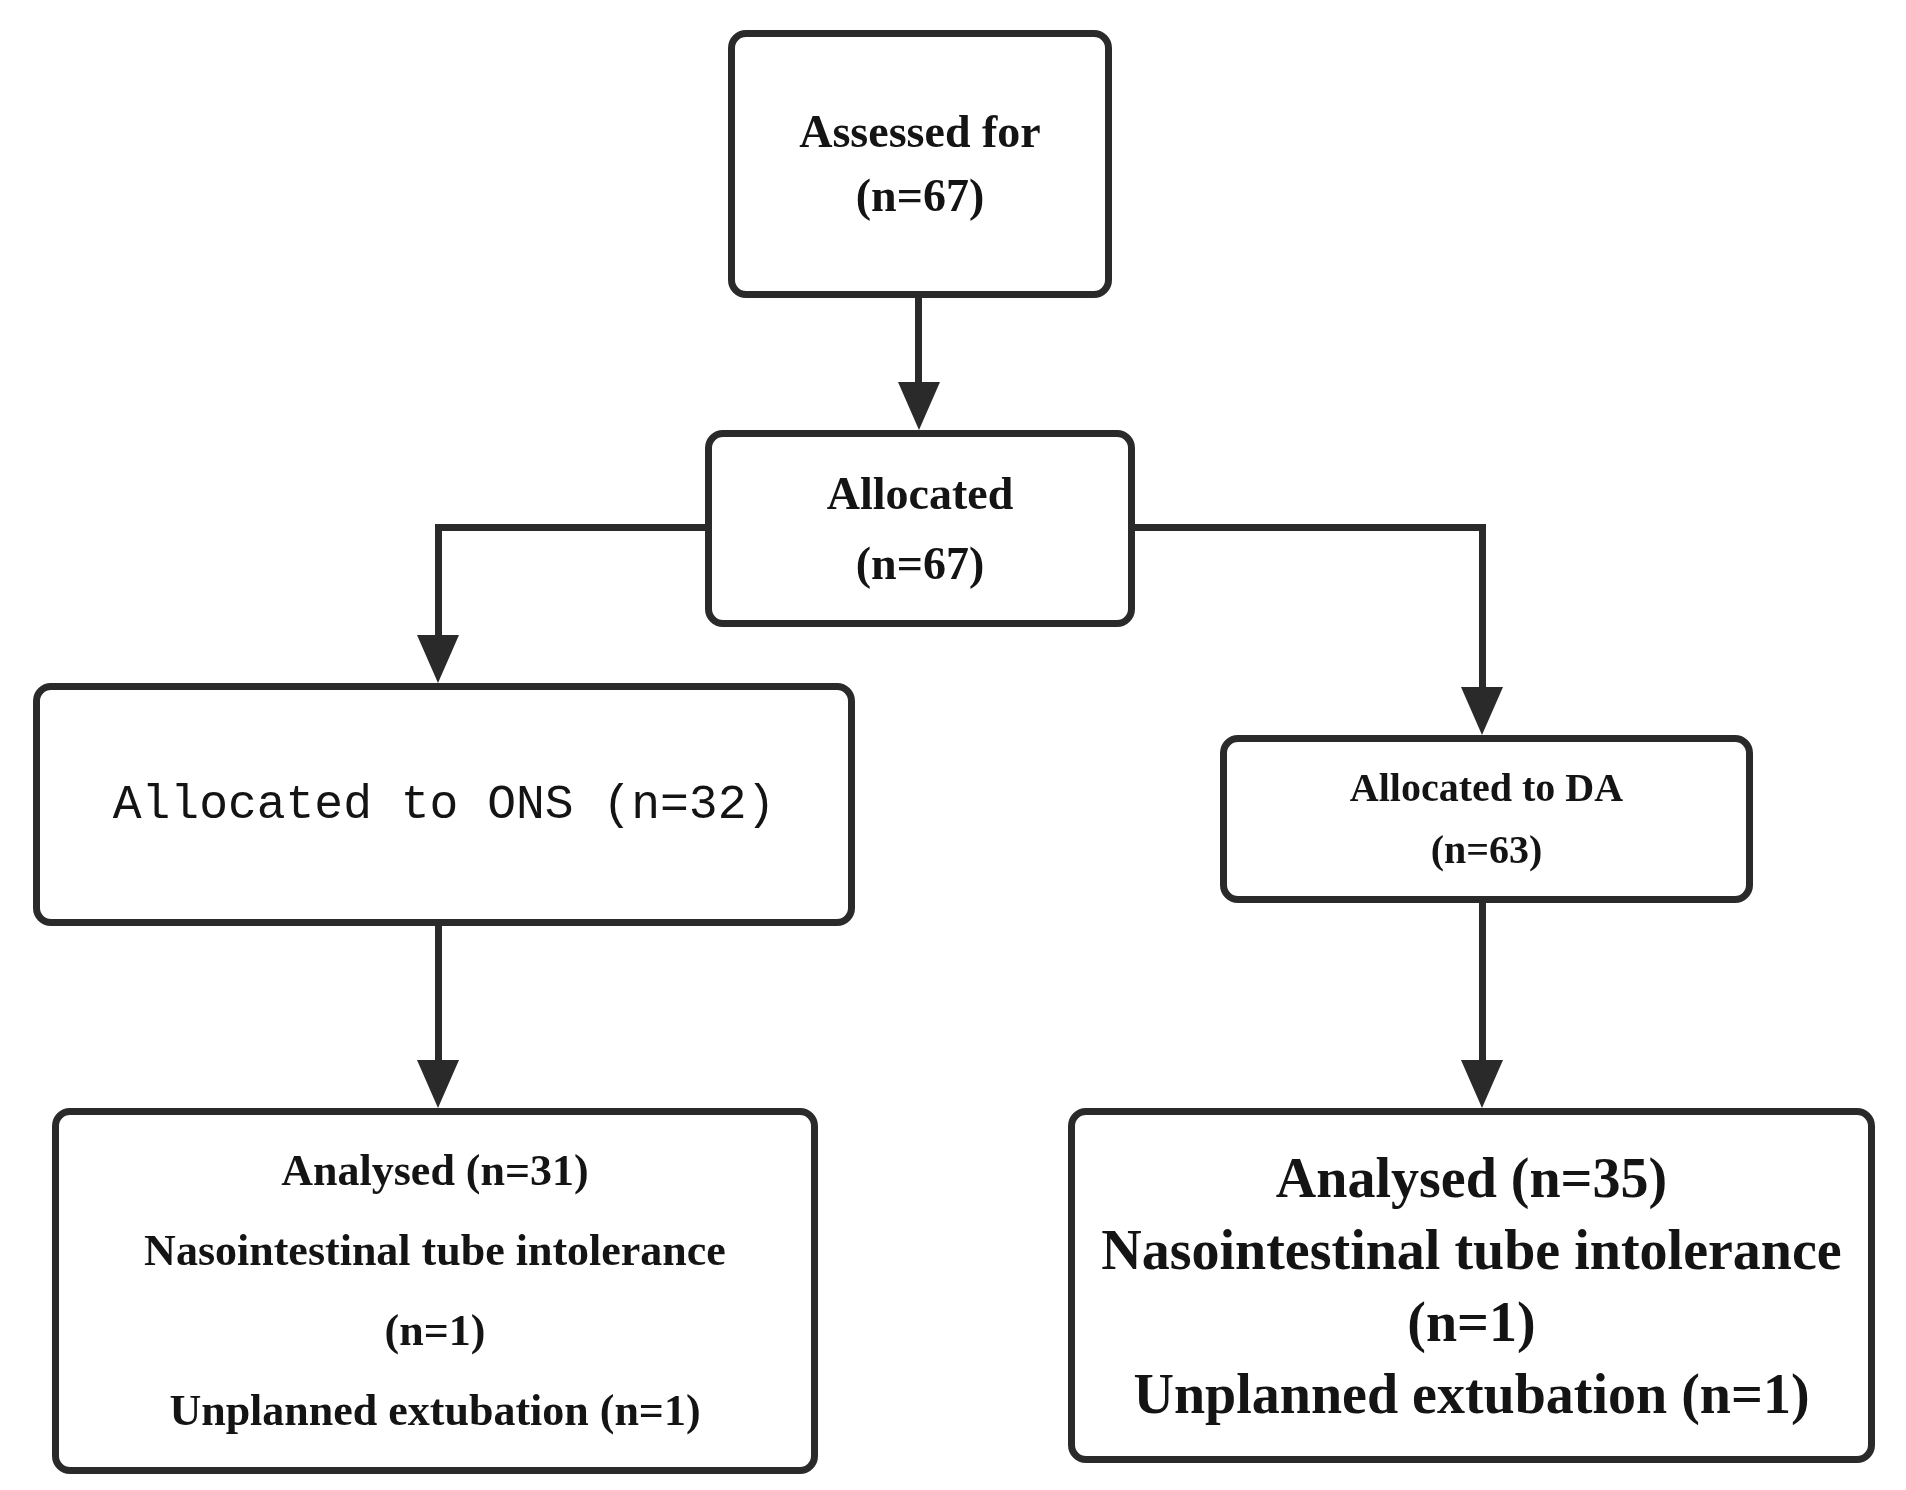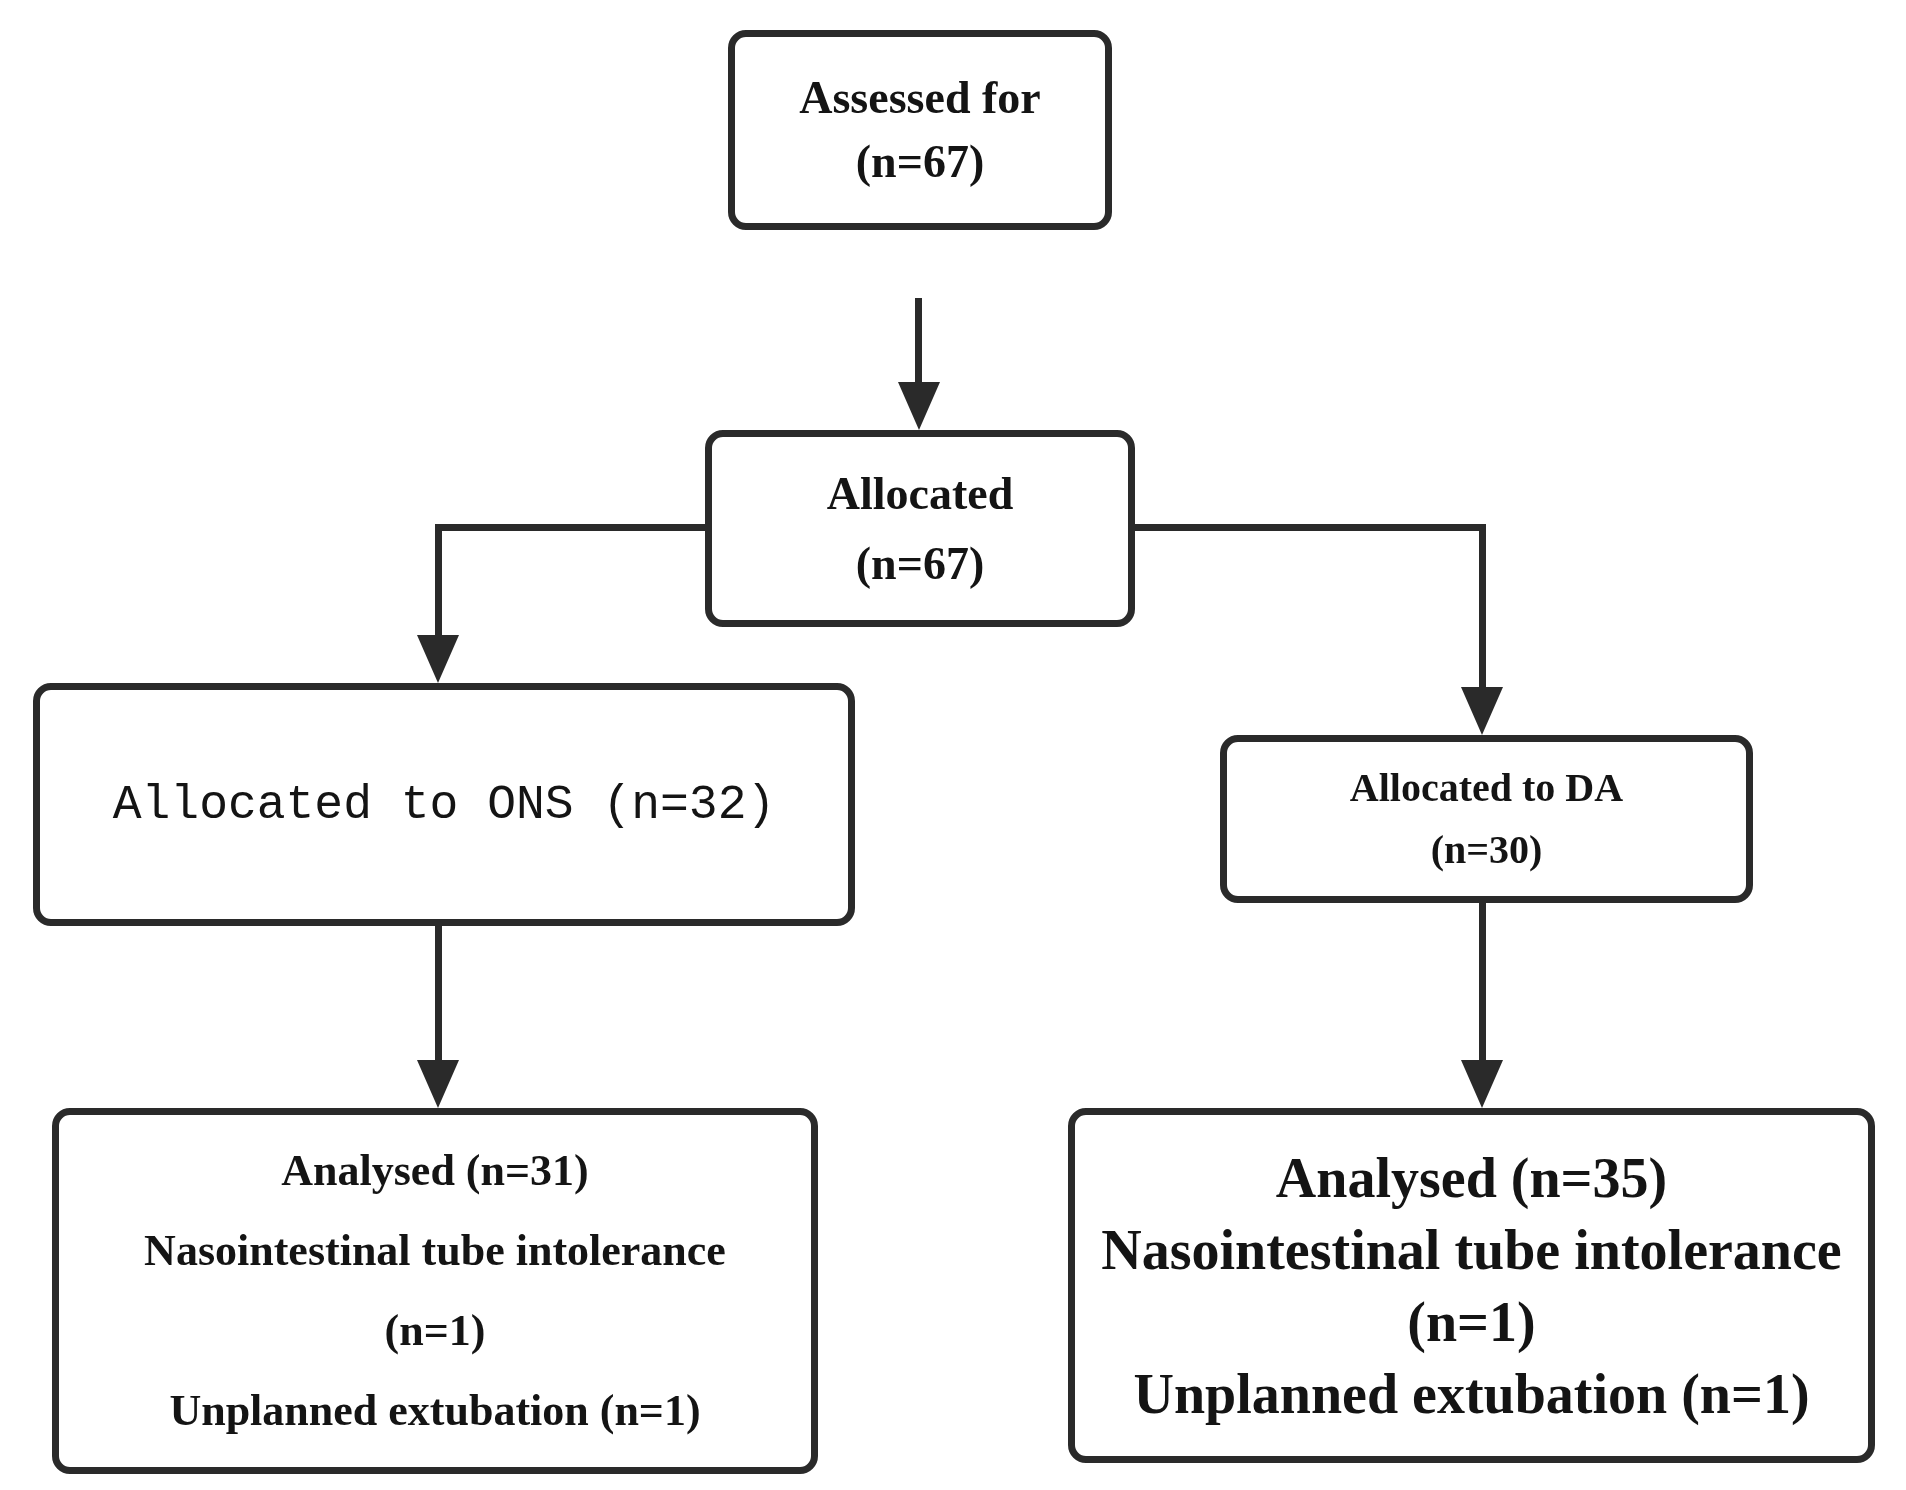--- a/index.html
+++ b/index.html
@@ -29,21 +29,21 @@
     color: var(--text);
   }
   .serif-text {
     font-family: "Liberation Serif", "DejaVu Serif", serif;
     font-weight: bold;
   }
   .mono-text {
     font-family: "Liberation Mono", "DejaVu Sans Mono", monospace;
     font-weight: 500;
   }
-  .node-assessed      { left: 728px;  top: 30px;   width: 384px; height: 200px; font-size: 46px; line-height: 64px; }
+  .node-assessed      { left: 728px;  top: 30px;   width: 384px; height: 268px; font-size: 46px; line-height: 64px; }
   .node-randomized    { left: 705px;  top: 430px;  width: 430px; height: 197px; font-size: 46px; line-height: 70px; }
   .node-allocated-ons { left: 33px;   top: 683px;  width: 822px; height: 243px; font-size: 48px; line-height: 74px; }
   .node-allocated-da  { left: 1220px; top: 735px;  width: 533px; height: 168px; font-size: 40px; line-height: 62px; }
   .node-analysed-ons  { left: 52px;   top: 1108px; width: 766px; height: 366px; font-size: 44px; line-height: 72px; gap: 8px; }
   .node-analysed-da   { left: 1068px; top: 1108px; width: 807px; height: 355px; font-size: 56px; line-height: 72px; }
 
   .edge-line {
     position: absolute;
     background: var(--stroke);
   }
@@ -83,21 +83,21 @@
     <div>Allocated</div>
     <div>(n=67)</div>
   </div>
 
   <div class="node node-allocated-ons mono-text">
     <div>Allocated to ONS (n=32)</div>
   </div>
 
   <div class="node node-allocated-da serif-text">
     <div>Allocated to DA</div>
-    <div>(n=30)</div>
+    <div>(n=63)</div>
   </div>
 
   <div class="node node-analysed-ons serif-text">
     <div>Analysed (n=31)</div>
     <div>Nasointestinal tube intolerance</div>
     <div>(n=1)</div>
     <div>Unplanned extubation (n=1)</div>
   </div>
 
   <div class="node node-analysed-da serif-text">

